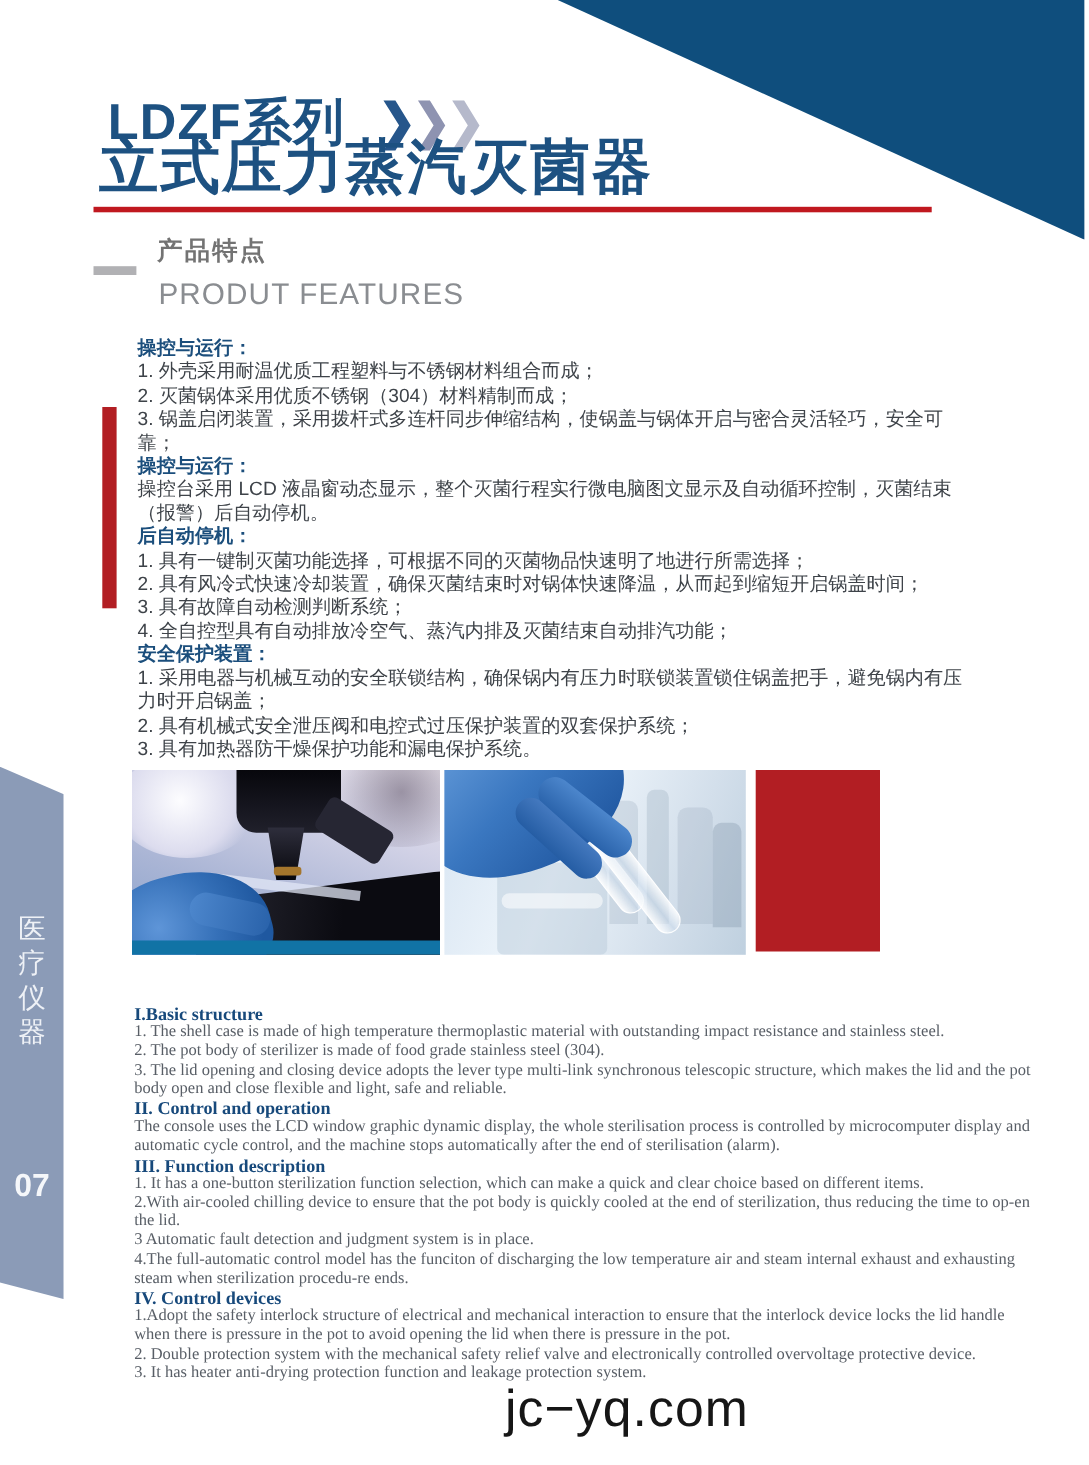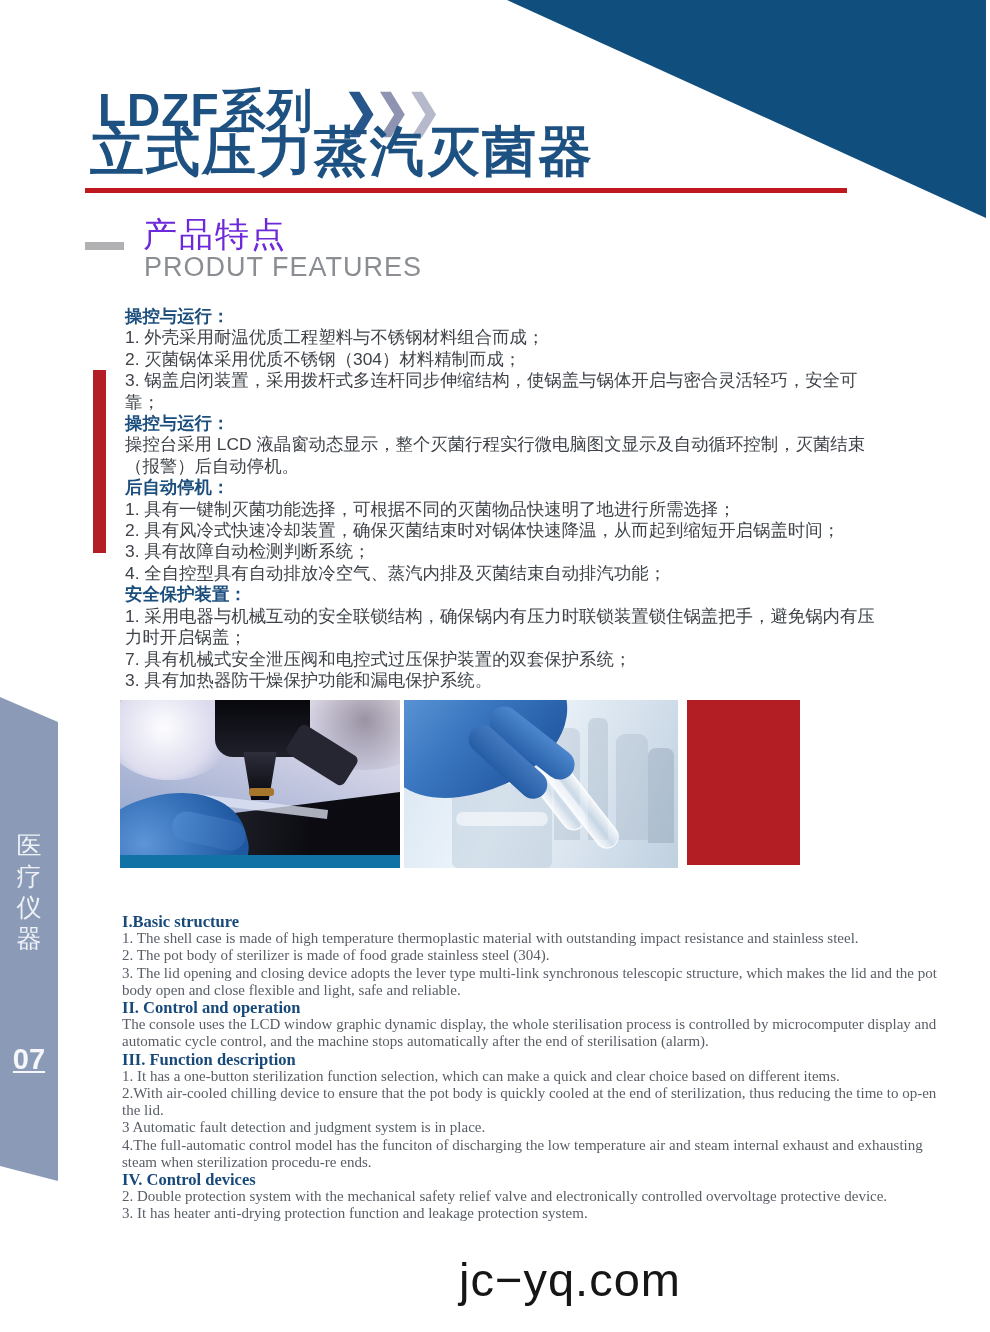--- a/index.html
+++ b/index.html
@@ -16,21 +16,21 @@
   .chevrons{display:flex;align-items:center;margin-left:30px;font-weight:bold;font-size:42px;line-height:1;}
   .ch{display:inline-block;margin-right:-4px;transform:scaleY(1.05);}
   .ch1{color:#26568b;}
   .ch2{color:#8e93b1;}
   .ch3{color:#b5b9cb;}
   .main-title{position:absolute;left:90px;top:116px;font-size:54px;font-weight:bold;color:#1d5181;letter-spacing:2px;}
   .red-underline{position:absolute;left:85px;top:188px;width:762px;height:5px;background:#c0181f;}
 
   
   .gray-dash{position:absolute;left:85px;top:242px;width:39px;height:8px;background:#b1b1b4;}
-  .sec-title-cn{position:absolute;left:143px;top:212px;font-size:34px;font-weight:normal;color:#6d28d9;letter-spacing:2px;}
+  .sec-title-cn{position:absolute;left:143px;top:212px;font-size:23px;font-weight:bold;color:#737373;letter-spacing:2px;}
   .sec-title-en{position:absolute;left:144px;top:252px;font-size:27px;color:#8a8d91;letter-spacing:1px;}
 
   
   .red-vbar{position:absolute;left:93px;top:370px;width:13px;height:183px;background:#b21e23;}
 
   
   .cn-features{position:absolute;left:125px;top:306px;width:762px;
         font-size:17.4px;line-height:21.4px;color:#3e4349;}
   .cn-features .sec-heading{font-weight:bold;color:#1b4e7c;}
   
@@ -83,22 +83,22 @@
         background:linear-gradient(90deg,rgba(255,255,255,.85),rgba(203,219,236,.45) 50%,rgba(255,255,255,.8));
         border:1px solid rgba(255,255,255,.9);}
   .red-block{position:absolute;left:687px;top:700px;width:113px;height:165px;background:#b21e23;}
 
   
   .sidebar{position:absolute;left:0;top:697px;width:58px;height:484px;background:#8b9bb7;
         clip-path:polygon(0 0,58px 25px,58px 484px,0 469px);}
   .sidebar-label{position:absolute;top:133px;left:0;width:100%;text-align:center;
         color:#eef1f6;font-size:25px;line-height:31px;}
   .sidebar-label span{display:block;width:27px;margin:0 auto;word-break:break-all;}
-  .page-number{position:absolute;top:346px;left:0;width:100%;text-align:center;
-        color:#f5f7fa;font-size:29px;font-weight:bold;text-decoration:underline;}
+  .page-number{position:absolute;top:365px;left:0;width:100%;text-align:center;
+        color:#f5f7fa;font-size:29px;font-weight:bold;}
 
   
   .site-url{position:absolute;left:570px;top:1252px;transform:translateX(-50%);
         font-size:47px;color:#161616;letter-spacing:1px;}
 </style>
 </head>
 <body>
 
 <div class="page">
 
@@ -147,21 +147,21 @@
           <div class="line">2. 具有风冷式快速冷却装置，确保灭菌结束时对锅体快速降温，从而起到缩短开启锅盖时间；</div>
           <div class="line">3. 具有故障自动检测判断系统；</div>
           <div class="line">4. 全自控型具有自动排放冷空气、蒸汽内排及灭菌结束自动排汽功能；</div>
         </div>
       </div>
 
       <div>
         <div class="sec-heading">安全保护装置：</div>
         <div>
           <div class="line">1. 采用电器与机械互动的安全联锁结构，确保锅内有压力时联锁装置锁住锅盖把手，避免锅内有压力时开启锅盖；</div>
-          <div class="line">7. 具有机械式安全泄压阀和电控式过压保护装置的双套保护系统；</div>
+          <div class="line">2. 具有机械式安全泄压阀和电控式过压保护装置的双套保护系统；</div>
           <div class="line">3. 具有加热器防干燥保护功能和漏电保护系统。</div>
         </div>
       </div>
     </section>
 
   <div class="photo microscope">
     <div class="m-lightglove"></div>
     <div class="m-darkblur"></div>
     <div class="m-stage"></div>
     <div class="m-slide"></div>
@@ -214,20 +214,21 @@
           <div class="line">1. It has a one-button sterilization function selection, which can make a quick and clear choice based on different items.</div>
           <div class="line">2.With air-cooled chilling device to ensure that the pot body is quickly cooled at the end of sterilization, thus reducing the time to op-en the lid.</div>
           <div class="line">3 Automatic fault detection and judgment system is in place.</div>
           <div class="line">4.The full-automatic control model has the funciton of discharging the low temperature air and steam internal exhaust and exhausting steam when sterilization procedu-re ends.</div>
         </div>
       </div>
 
       <div>
         <div class="sec-heading">IV. Control devices</div>
         <div>
+          <div class="line">1.Adopt the safety interlock structure of electrical and mechanical interaction to ensure that the interlock device locks the lid handle when there is pressure in the pot to avoid opening the lid when there is pressure in the pot.</div>
           <div class="line">2. Double protection system with the mechanical safety relief valve and electronically controlled overvoltage protective device.</div>
           <div class="line">3. It has heater anti-drying protection function and leakage protection system.</div>
         </div>
       </div>
     </section>
 
   <aside class="sidebar">
     <div class="sidebar-label">
       <span>医疗仪器</span>
     </div>

